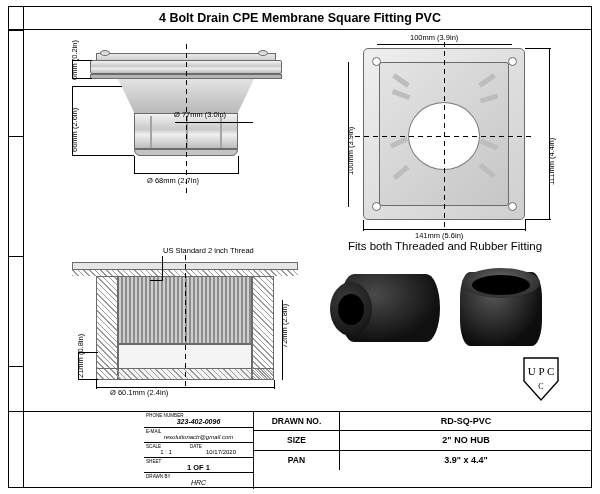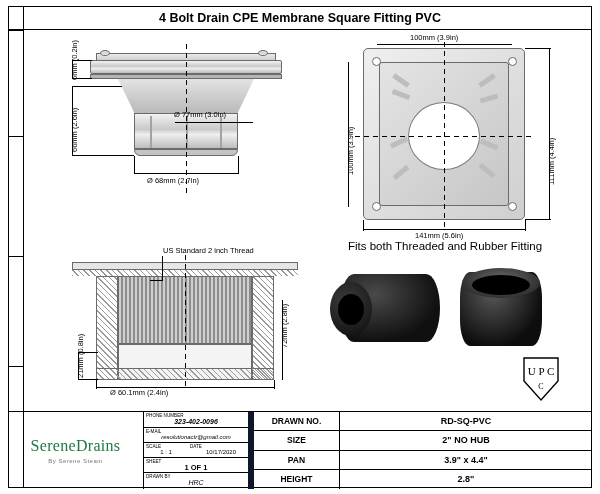--- a/index.html
+++ b/index.html
@@ -23,21 +23,21 @@
   .part{position:absolute;border:1px solid #6b6b6b;box-sizing:border-box;}
   .ctr-line{position:absolute;background:repeating-linear-gradient(to right,#000 0 5px,transparent 5px 9px);height:1px;}
   .ctr-line-v{position:absolute;background:repeating-linear-gradient(to bottom,#000 0 5px,transparent 5px 9px);width:1px;}
 
   
   .table{position:absolute;left:8px;top:411px;width:584px;height:77px;border-top:1px solid #000;box-sizing:border-box;}
   .tbl-logo{position:absolute;left:0;top:0;width:136px;height:77px;border-right:1px solid #000;box-sizing:border-box;
             display:flex;flex-direction:column;align-items:center;justify-content:center;}
   .logo-main{font-family:"Liberation Serif",serif;font-size:16px;color:#1d7a3e;letter-spacing:.3px;}
   .logo-sub{font-size:6px;color:#777;margin-top:3px;letter-spacing:.5px;}
-  .tbl-meta{position:absolute;left:136px;top:0;width:110px;height:77px;border-right:6px solid #0f172a;box-sizing:border-box;font-size:5.5px;}
+  .tbl-meta{position:absolute;left:136px;top:0;width:110px;height:77px;border-right:1px solid #0f172a;box-sizing:border-box;font-size:5.5px;}
   .meta-row{position:relative;border-bottom:1px solid #000;box-sizing:border-box;}
   .meta-k{position:absolute;left:2px;top:1px;font-size:4.6px;color:#000;}
   .meta-v{position:absolute;left:0;right:0;text-align:center;font-size:7px;color:#000;}
   .tbl-right{position:absolute;left:246px;top:0;right:0;height:77px;}
   .tr-row{display:flex;height:19.25px;border-bottom:1px solid #000;box-sizing:border-box;}
   .tr-row:last-child{border-bottom:none;}
   .tr-k{width:86px;border-right:1px solid #000;box-sizing:border-box;display:flex;align-items:center;justify-content:center;font-size:8.5px;font-weight:bold;}
   .tr-v{flex:1;display:flex;align-items:center;justify-content:center;font-size:9px;font-weight:bold;}
   .tr-v.italic{}
 
@@ -193,24 +193,20 @@
   </div>
 
   <svg class="upc" viewBox="0 0 50 48">
     <path d="M8 3 H42 V26 L25 45 L8 26 Z" fill="none" stroke="#000" stroke-width="1.4"></path>
     <text x="25" y="20" font-family="Liberation Serif, serif" font-size="11" text-anchor="middle" fill="#000">U P C</text>
     <text x="25" y="34" font-family="Liberation Serif, serif" font-size="8" text-anchor="middle" fill="#000">C</text>
   </svg>
 
   <div class="table">
 
-    <div class="tbl-logo">
-      <div class="logo-main"><span>SereneDrains</span></div>
-      <div class="logo-sub">By Serene Steam</div>
-    </div>
 
     <div class="tbl-meta">
       <div class="meta-row" style="height:16px;">
         <div class="meta-k">PHONE NUMBER</div>
         <div class="meta-v" style="top:6px;font-weight:bold;font-style:italic;">323-402-0096</div>
       </div>
       <div class="meta-row" style="height:15px;">
         <div class="meta-k">E-MAIL</div>
         <div class="meta-v" style="top:6px;font-size:6px;font-style:italic;">resolutionactr@gmail.com</div>
       </div>
@@ -236,20 +232,16 @@
         <div class="tr-v italic">RD-SQ-PVC</div>
       </div>
       <div class="tr-row">
         <div class="tr-k">SIZE</div>
         <div class="tr-v">2" NO HUB</div>
       </div>
       <div class="tr-row">
         <div class="tr-k">PAN</div>
         <div class="tr-v">3.9" x 4.4"</div>
       </div>
-      <div class="tr-row">
-        <div class="tr-k">HEIGHT</div>
-        <div class="tr-v">2.8"</div>
-      </div>
     </div>
   </div>
 
 </div>
 
 </body></html>

